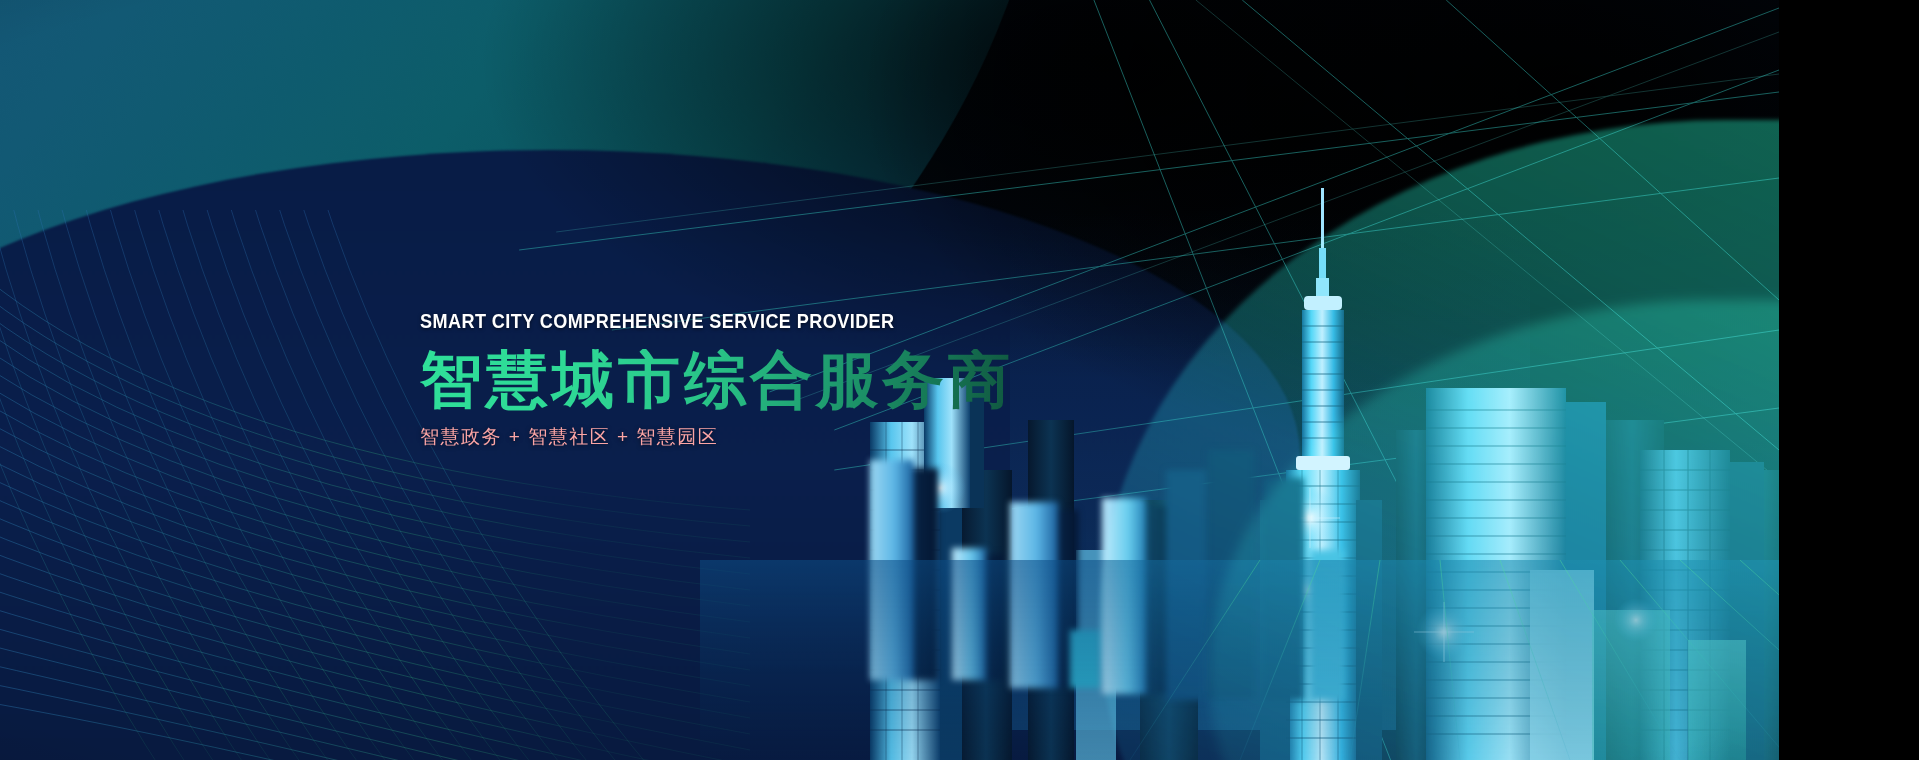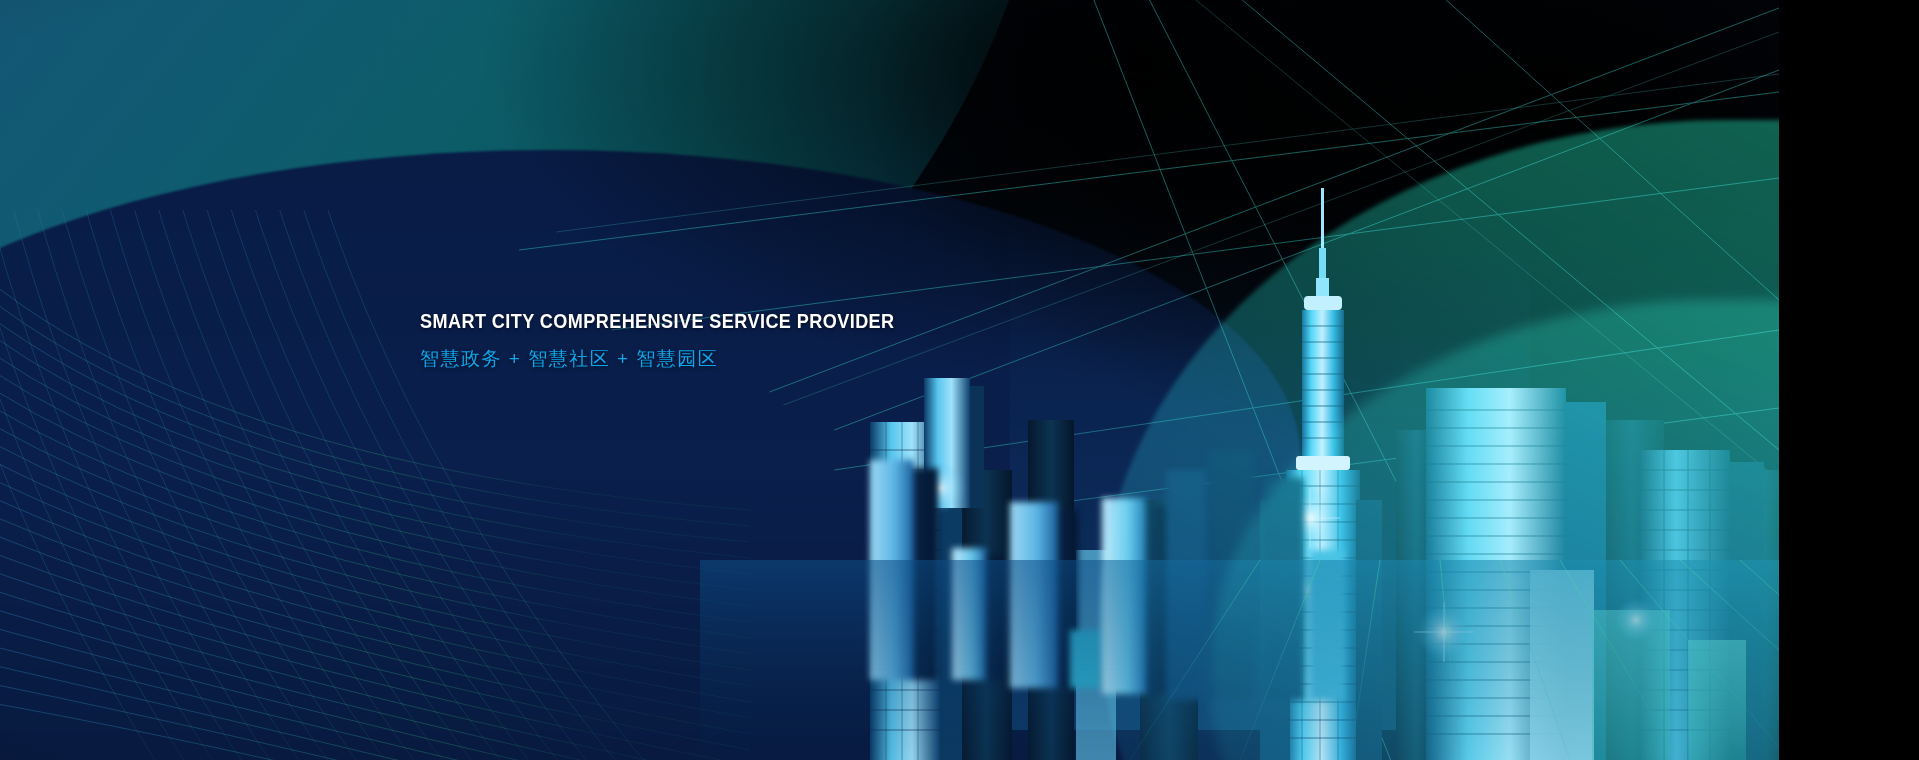--- a/index.html
+++ b/index.html
@@ -175,21 +175,21 @@
     letter-spacing: 4px;
     white-space: nowrap;
     background: linear-gradient(98deg, #2fe09a 0%, #2ed895 26%, #29c488 48%, #1f9e70 68%, #167a57 85%, #10563f 100%);
     -webkit-background-clip: text;
     background-clip: text;
     color: transparent;
     -webkit-text-fill-color: transparent;
   }
   .subline {
     margin: 0;
-    color: #0ea5e9;
+    color: #fca5a5;
     font-size: 19px;
     font-weight: 400;
     letter-spacing: 1.5px;
     line-height: 1;
     white-space: nowrap;
     text-shadow: 0 1px 4px rgba(0,0,0,0.6);
   }
 </style>
 </head>
 <body>
@@ -507,16 +507,17 @@
     </svg>
   </div>
 
   <div class="green-sweep"></div>
   <div class="green-sweep-2"></div>
 
   <div class="vignette"></div>
 
   <div class="copy">
     <p class="eyebrow">SMART CITY COMPREHENSIVE SERVICE PROVIDER</p>
+    <h1 class="headline">智慧城市综合服务商</h1>
     <p class="subline">智慧政务 + 智慧社区 + 智慧园区</p>
   </div>
 
 </div>
 
 </body></html>

